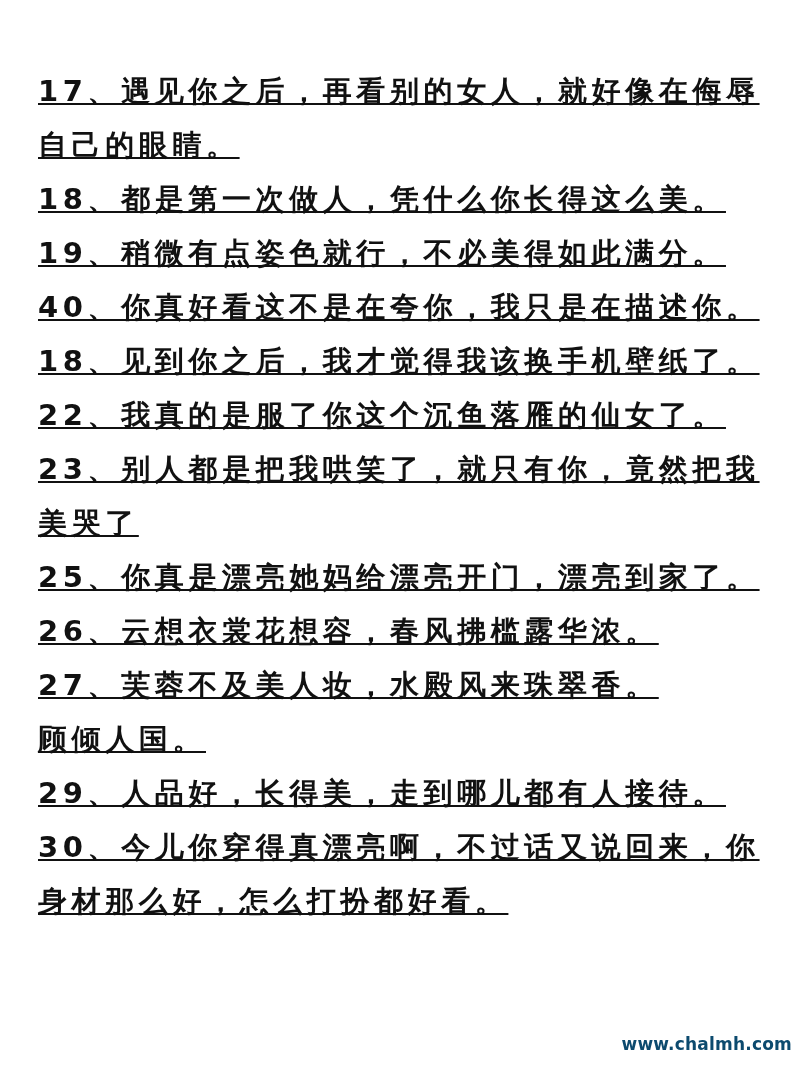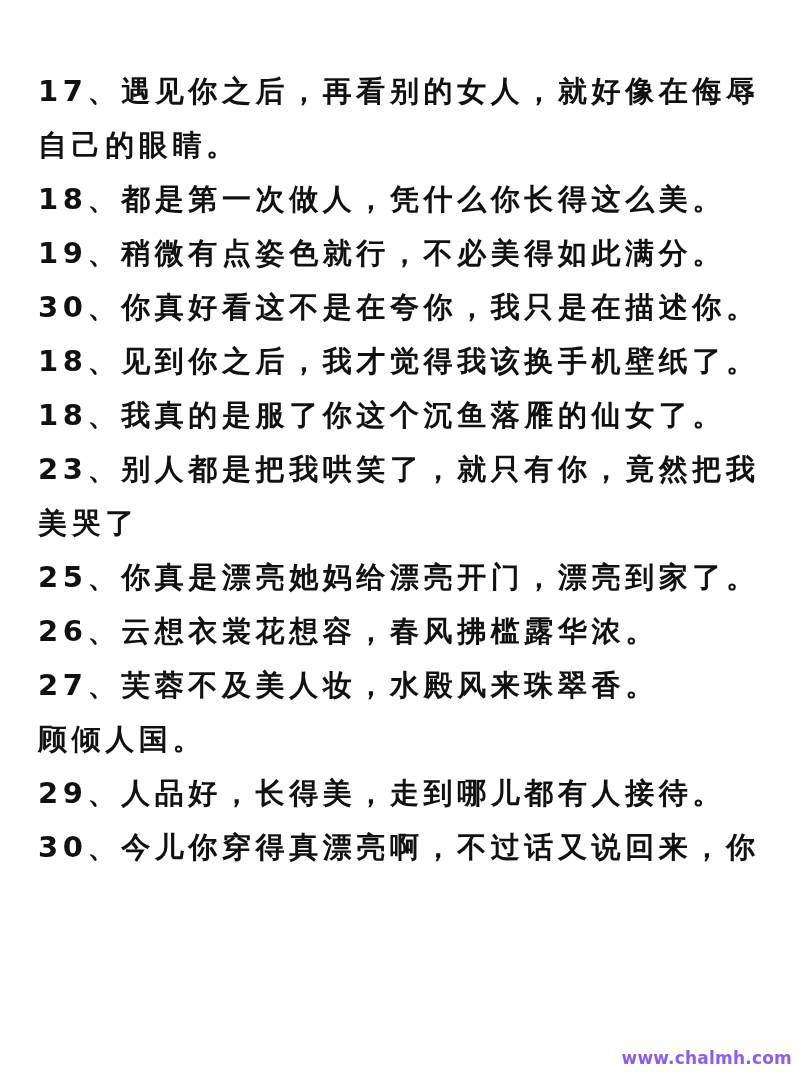--- a/index.html
+++ b/index.html
@@ -21,46 +21,48 @@
       top: 64px;
       width: 730px;
     }
     .line {
       font-size: 29px;
       font-weight: bold;
       line-height: 54px;
       height: 54px;
       letter-spacing: 4.6px;
       white-space: nowrap;
+      text-decoration: underline;
     }
     .watermark {
       position: absolute;
       right: 8px;
-      bottom: 4px;
+      bottom: 18px;
       font-family: "DejaVu Sans", "Liberation Sans", sans-serif;
       font-weight: bold;
       font-size: 17px;
-      color: #8b5cf6;
+      color: #0c4a6e;
       letter-spacing: 0.2px;
     }
   </style>
 </head>
 <body>
 
 <div class="content">
   <div class="line">17、遇见你之后，再看别的女人，就好像在侮辱</div>
   <div class="line">自己的眼睛。</div>
   <div class="line">18、都是第一次做人，凭什么你长得这么美。</div>
   <div class="line">19、稍微有点姿色就行，不必美得如此满分。</div>
-  <div class="line">30、你真好看这不是在夸你，我只是在描述你。</div>
+  <div class="line">40、你真好看这不是在夸你，我只是在描述你。</div>
   <div class="line">18、见到你之后，我才觉得我该换手机壁纸了。</div>
-  <div class="line">18、我真的是服了你这个沉鱼落雁的仙女了。</div>
+  <div class="line">22、我真的是服了你这个沉鱼落雁的仙女了。</div>
   <div class="line">23、别人都是把我哄笑了，就只有你，竟然把我</div>
   <div class="line">美哭了</div>
   <div class="line">25、你真是漂亮她妈给漂亮开门，漂亮到家了。</div>
   <div class="line">26、云想衣裳花想容，春风拂槛露华浓。</div>
   <div class="line">27、芙蓉不及美人妆，水殿风来珠翠香。</div>
   <div class="line">顾倾人国。</div>
   <div class="line">29、人品好，长得美，走到哪儿都有人接待。</div>
   <div class="line">30、今儿你穿得真漂亮啊，不过话又说回来，你</div>
+  <div class="line">身材那么好，怎么打扮都好看。</div>
 </div>
 
 <div class="watermark">www.chalmh.com</div>
 
 </body></html>

